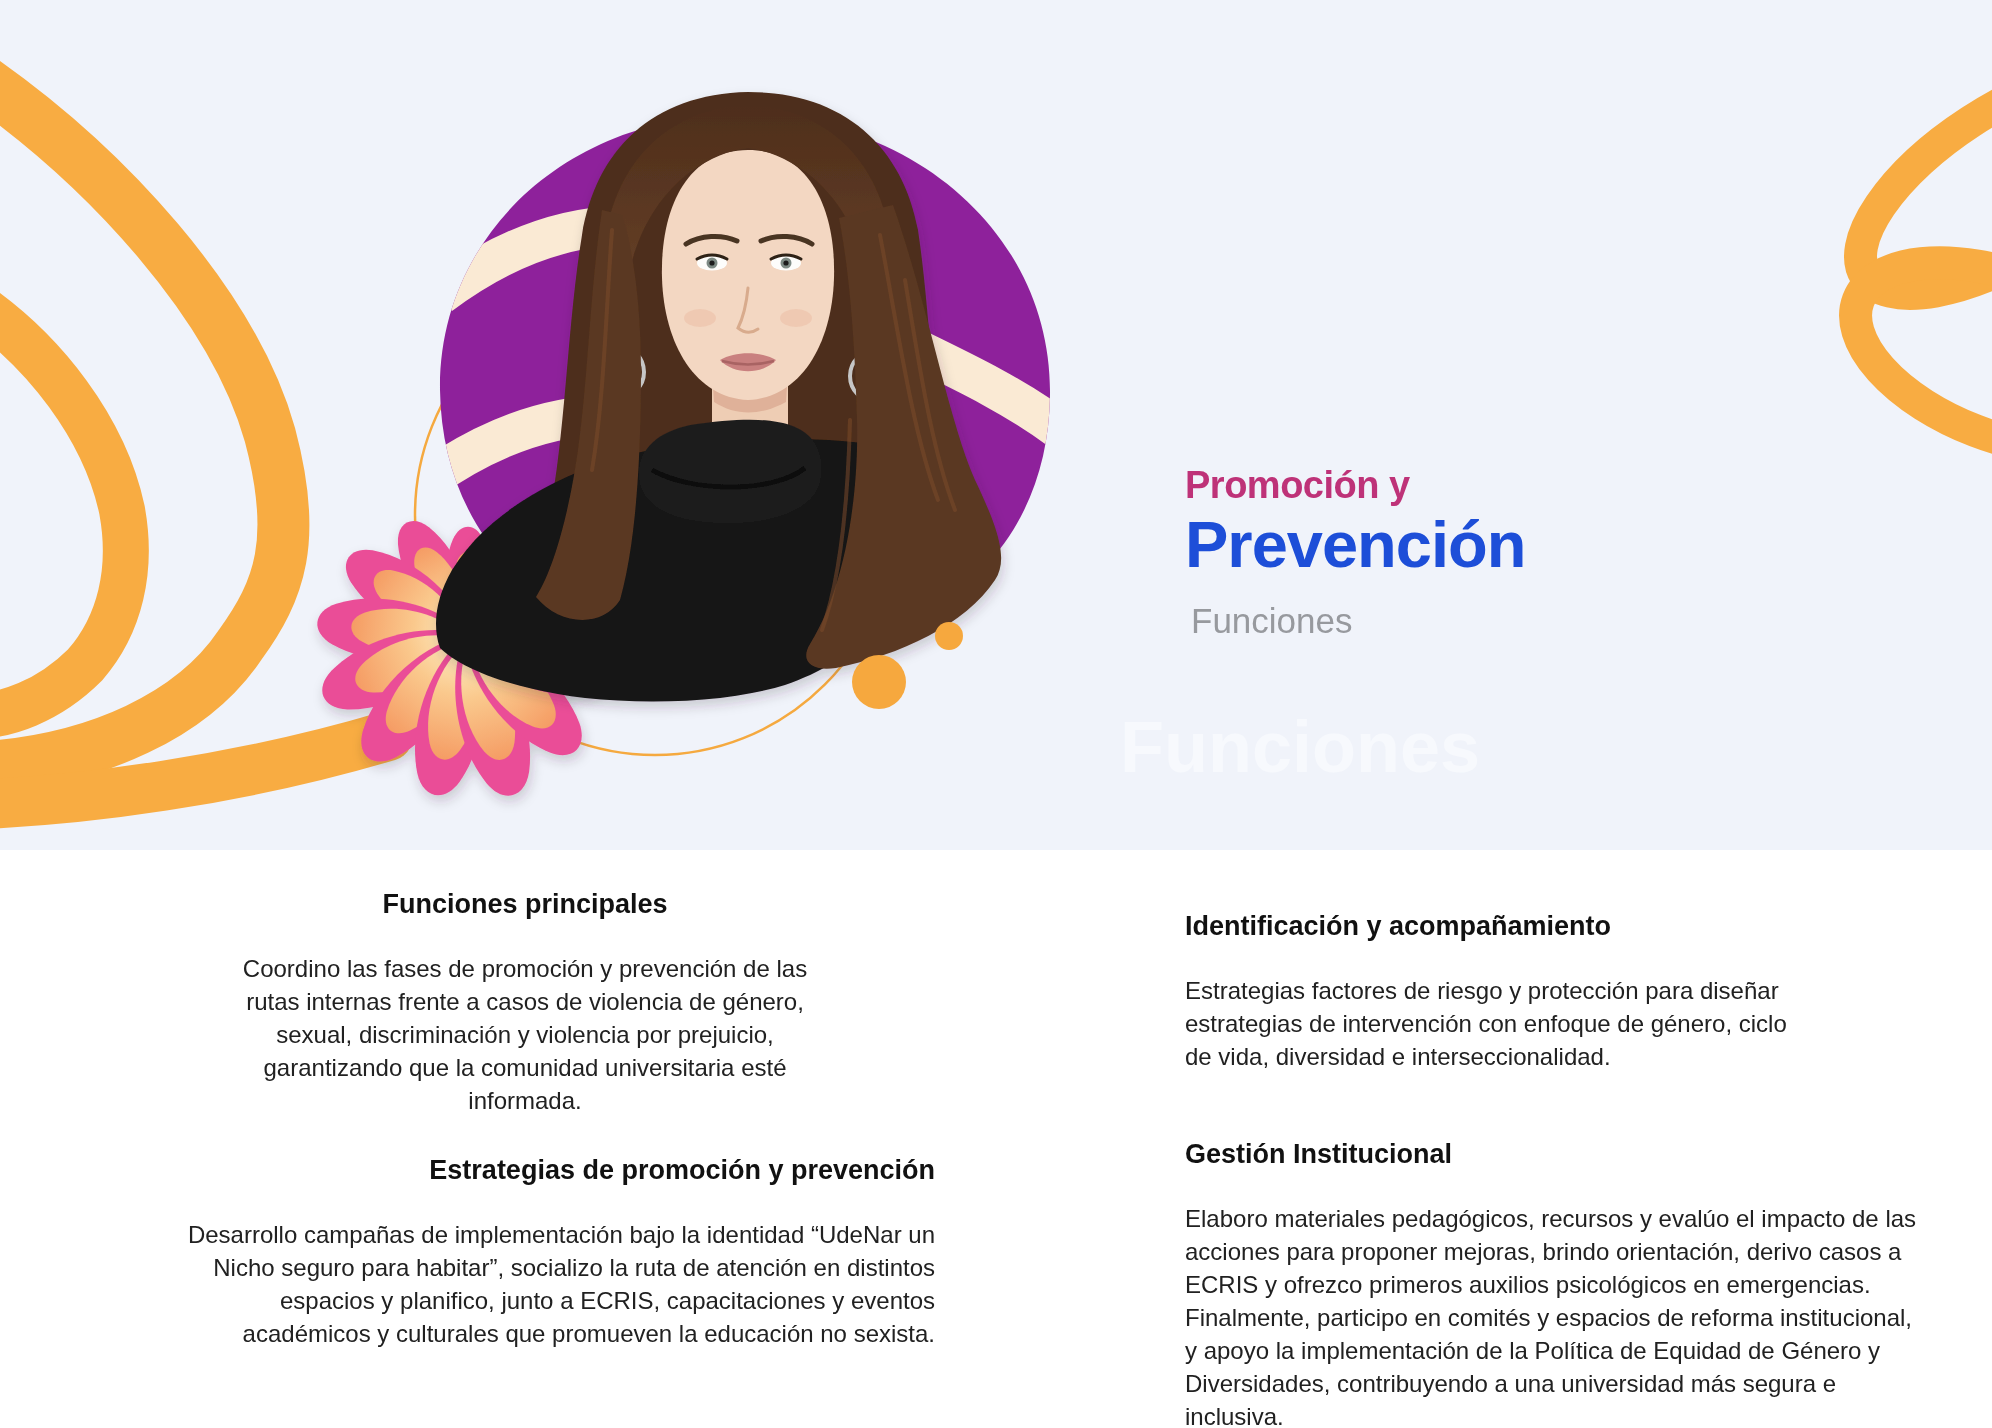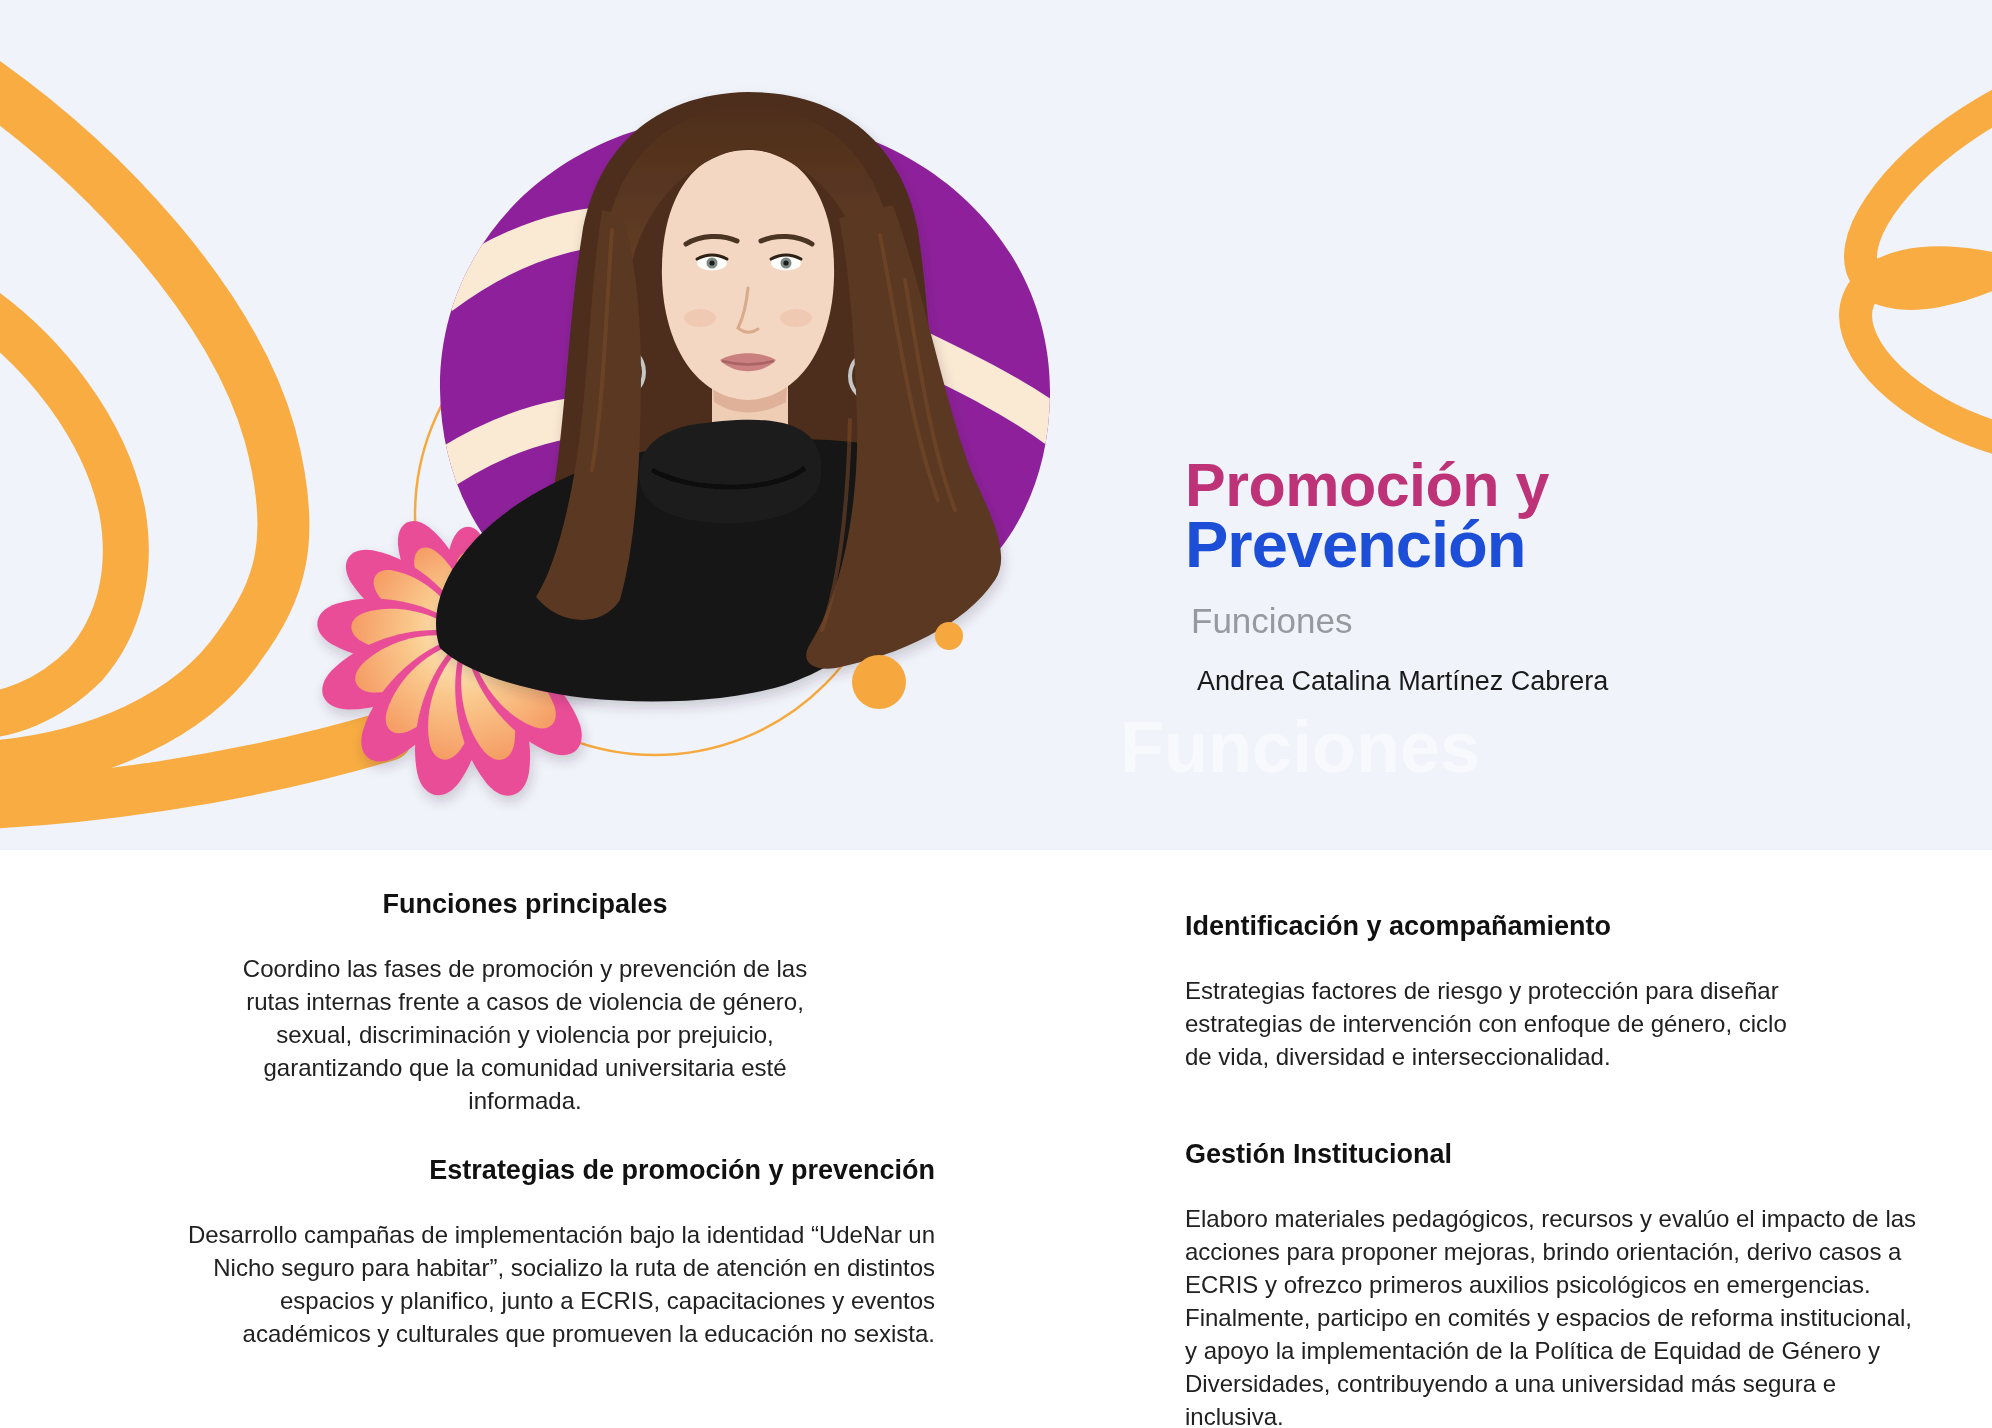--- a/index.html
+++ b/index.html
@@ -4,21 +4,21 @@
 <style>
   html,body{margin:0;padding:0;background:#ffffff;}
   .page{position:relative;width:1992px;height:1428px;overflow:hidden;
         font-family:"Liberation Sans","DejaVu Sans",sans-serif;background:#ffffff;}
   
   .hero{position:absolute;left:0;top:0;width:1992px;height:850px;background:#F0F3FA;overflow:hidden;}
   .svg-abs{position:absolute;display:block;}
   .ghost-watermark{position:absolute;left:1120px;top:706px;font-size:72px;font-weight:700;
         color:#F7F9FD;letter-spacing:0;user-select:none;}
   .title-block{position:absolute;left:1185px;top:460px;}
-  .title-l1{font-size:61px;line-height:50px;font-weight:800;color:#BE3278;letter-spacing:-0.5px;}
+  .title-l1{font-size:38px;line-height:50px;font-weight:800;color:#BE3278;letter-spacing:-0.5px;}
   .title-l2{font-size:65px;line-height:66px;font-weight:800;color:#1d4ed8;letter-spacing:-1px;margin-top:2px;}
   .subtitle{font-size:35px;line-height:38px;font-weight:400;color:#97999E;margin-top:24px;margin-left:6px;}
   .person-name{font-size:27px;line-height:30px;font-weight:400;color:#1A1A1A;margin-top:26px;margin-left:12px;}
   
   .text-block{position:absolute;}
   .text-block h2{margin:0;font-size:27px;line-height:36px;font-weight:700;color:#111111;}
   .text-block p{margin:30px 0 0 0;font-size:24px;line-height:33px;color:#212121;white-space:pre-line;}
   .block-l1{left:135px;top:886px;width:780px;text-align:center;}
   .block-l2{left:135px;top:1152px;width:800px;text-align:right;}
   .block-r1{left:1185px;top:908px;width:800px;}
@@ -176,21 +176,20 @@
       </g>
 
       <circle cx="879" cy="682" r="27" fill="#F6A83E"></circle>
       <circle cx="949" cy="636" r="14" fill="#F6A83E"></circle>
     </svg>
 
     <div class="title-block">
       <div class="title-l1">Promoción y</div>
       <div class="title-l2">Prevención</div>
       <div class="subtitle">Funciones</div>
-      <div class="person-name">Andrea Catalina Martínez Cabrera</div>
     </div>
   </section>
 
   <section>
     <div class="text-block block-l1">
       <h2>Funciones principales</h2>
       <p>Coordino las fases de promoción y prevención de las
 rutas internas frente a casos de violencia de género,
 sexual, discriminación y violencia por prejuicio,
 garantizando que la comunidad universitaria esté

